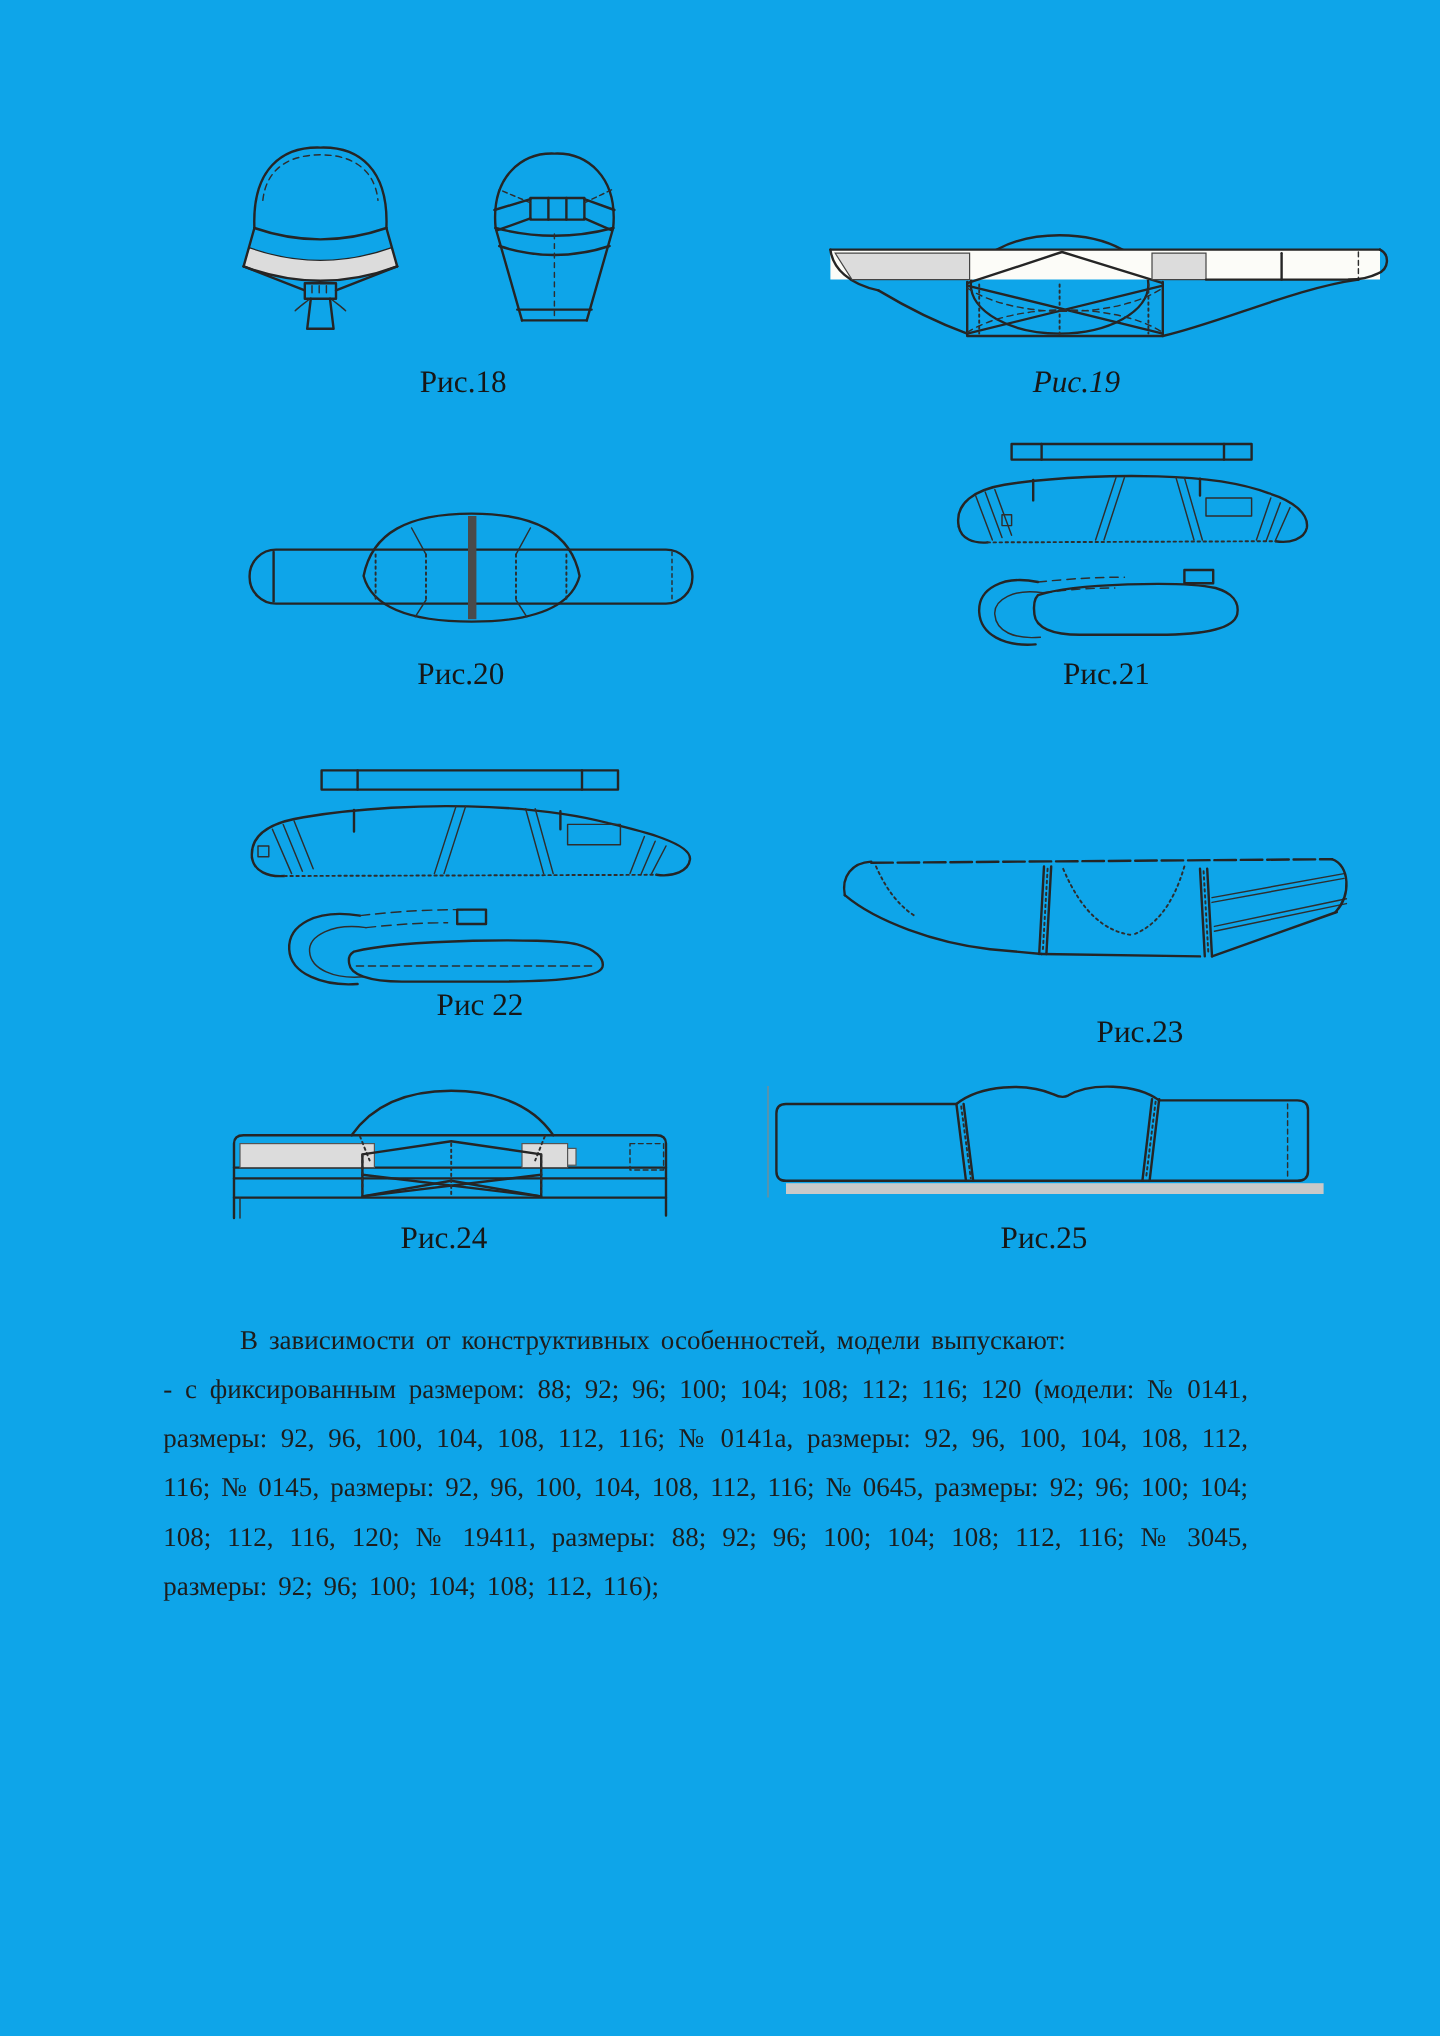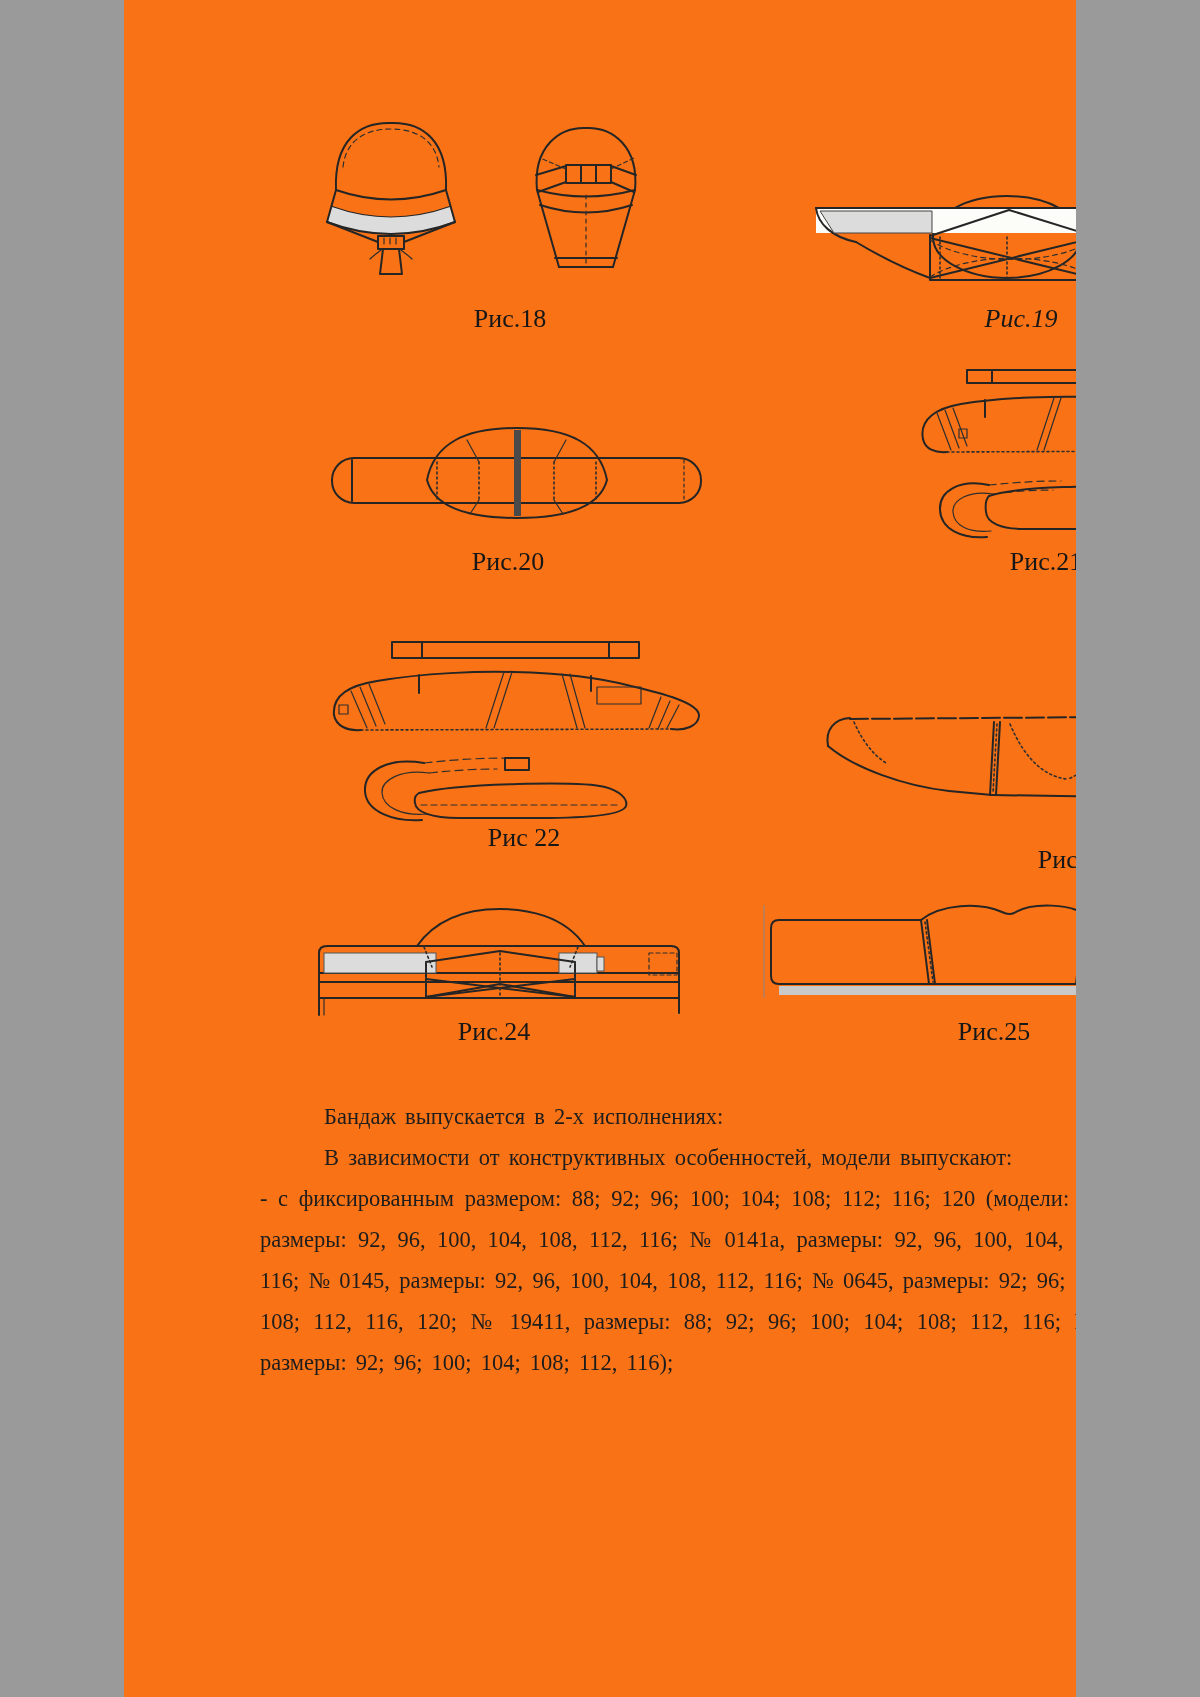--- a/index.html
+++ b/index.html
@@ -1,18 +1,18 @@
 <!DOCTYPE html>
 <html><head>
 <meta charset="utf-8">
 <style>
   html,body { margin:0; padding:0; background:#9a9a9a; }
   .page {
-    position:relative; width:952px; height:1697px; margin:0 auto;
-    background:#f97316; overflow:hidden;
+    position:relative; width:1200px; height:1697px; margin:0 auto;
+    background:#0ea5e9; overflow:hidden;
     font-family:"Liberation Serif","DejaVu Serif",serif; color:#1d1d1d;
   }
   .fig { position:absolute; }
   .fig svg { display:block; overflow:visible; }
   .ln   { fill:none; stroke:#252525; stroke-width:2;   stroke-linecap:round; stroke-linejoin:round; }
   .thin { fill:none; stroke:#2e2e2e; stroke-width:1.2; stroke-linecap:round; stroke-linejoin:round; }
   .dot  { fill:none; stroke:#2e2e2e; stroke-width:1.6; stroke-dasharray:2,3; stroke-linecap:round; }
   .fig-caption {
     position:absolute; width:200px; text-align:center;
     font-size:26px; line-height:28px; color:#171717;
@@ -186,18 +186,17 @@
   <div class="fig-caption" style="left:286px; top:305px;">Рис.18</div>
   <div class="fig-caption" style="left:797px; top:305px;font-style:italic;">Рис.19</div>
   <div class="fig-caption" style="left:284px; top:548px;">Рис.20</div>
   <div class="fig-caption" style="left:822px; top:548px;">Рис.21</div>
   <div class="fig-caption" style="left:300px; top:824px;">Рис 22</div>
   <div class="fig-caption" style="left:850px; top:824px;margin-top:22px;">Рис.23</div>
   <div class="fig-caption" style="left:270px; top:1018px;">Рис.24</div>
   <div class="fig-caption" style="left:770px; top:1018px;">Рис.25</div>
 
   <div class="body-text">
-      <p class="para indent"><span>Бандаж выпускается  в 2-х  исполнениях:</span></p>
       <p class="para indent"><span>В зависимости от конструктивных особенностей, модели выпускают:</span></p>
       <p class="para"><span>- с фиксированным размером:  88; 92; 96; 100; 104; 108; 112; 116; 120 (</span><span class="b">модели:  №  0141,</span><span> размеры: 92, 96, 100, 104, 108, 112, 116; </span><span class="b">№ 0141а</span><span>, размеры:  92, 96, 100, 104, 108, 112, 116; </span><span class="b">№ 0145</span><span>, размеры: 92, 96, 100, 104, 108, 112, 116; </span><span class="b">№ 0645</span><span>,  размеры:  92;  96;  100;  104;  108;  112, 116, 120;  </span><span class="b">№ 19411</span><span>, размеры:  88; 92; 96;  100; 104; 108; 112, 116;  </span><span class="b">№  3045</span><span>, размеры:  92; 96; 100; 104; 108; 112, 116);</span></p>
     </div>
 
 </div>
 
 </body></html>

